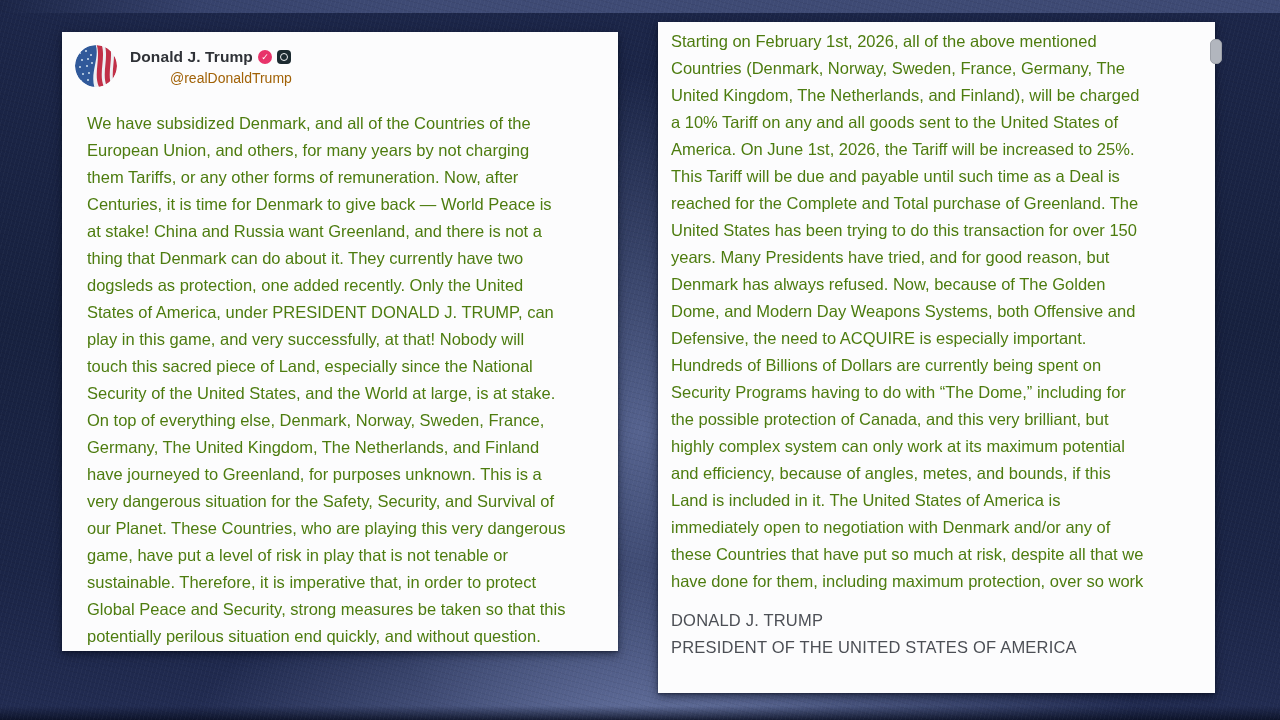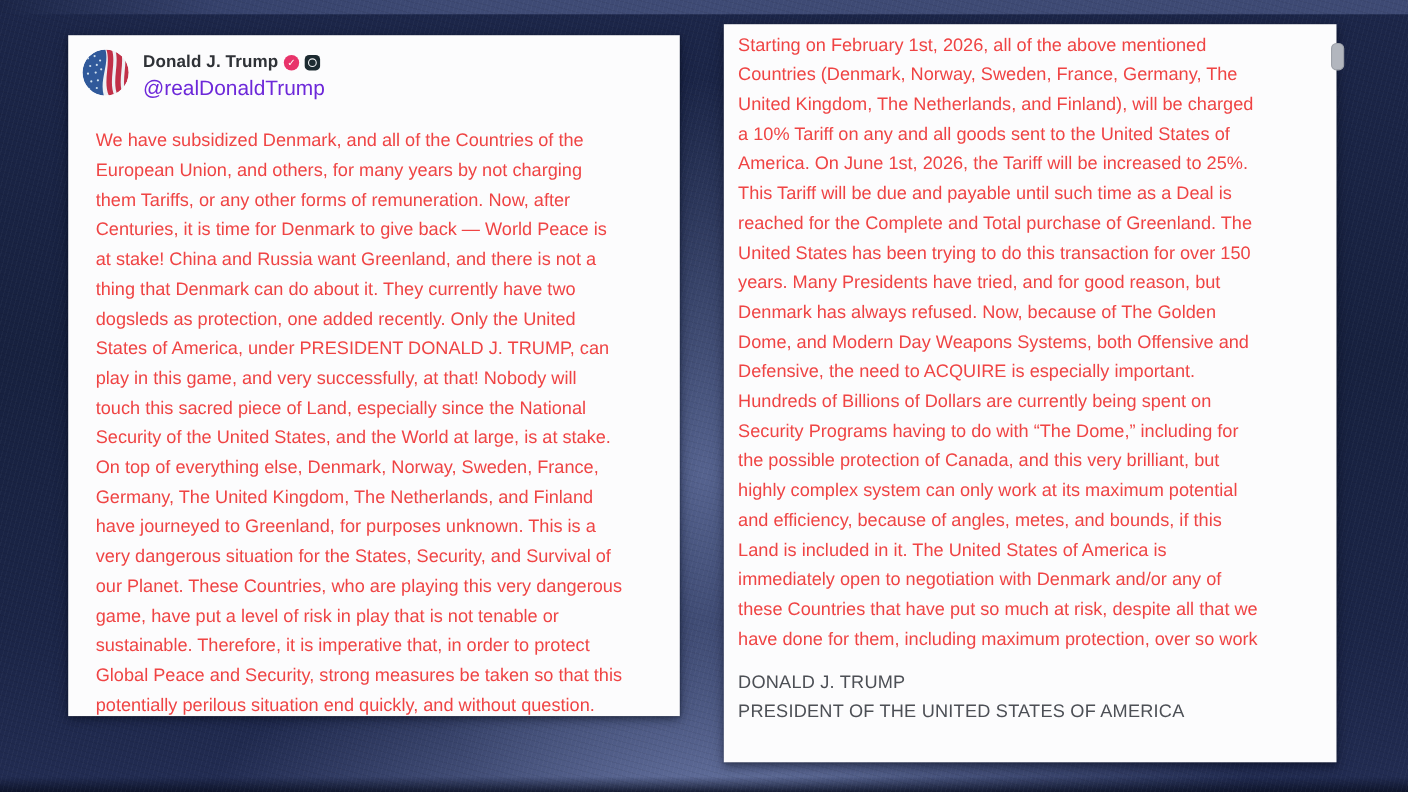--- a/index.html
+++ b/index.html
@@ -36,22 +36,22 @@
   .badge-check{
     width:14px;height:14px;border-radius:50%;background:#e8336a;color:#ffffff;
     display:inline-flex;align-items:center;justify-content:center;
     font-size:9px;font-weight:bold;line-height:1;
   }
   .badge-dark{
     width:14px;height:14px;border-radius:4px;background:#1c2a30;
     display:inline-flex;align-items:center;justify-content:center;
   }
   .badge-dark .ring{width:6px;height:6px;border:1.6px solid #f2f4f6;border-radius:50%;display:block;}
-  .handle{display:block;margin-top:4px;font-size:19px;color:#6d28d9;}
-  .body{padding:0 13px;font-size:16.5px;line-height:27px;color:#ef4444;}
+  .handle{display:block;margin-top:4px;font-size:14px;color:#a16207;margin-left:40px;}
+  .body{padding:0 13px;font-size:16.5px;line-height:27px;color:#4d7c0f;}
   .card-left .body{margin-top:23px;padding-left:25px;}
   .card-right .body{padding-top:6px;}
   .tline{white-space:nowrap;}
   .signature{padding:0 13px;margin-top:12px;font-size:16.5px;line-height:27px;color:#4c4f55;}
   .signature div{white-space:nowrap;letter-spacing:0.2px;}
   .scroll-thumb{
     position:absolute;right:-7px;top:17px;width:10px;height:23px;
     background:#b2b6be;border:1px solid #9da1a9;border-radius:5px;z-index:2;
   }
 </style>
@@ -113,21 +113,21 @@
         <div class="tline">at stake! China and Russia want Greenland, and there is not a</div>
         <div class="tline">thing that Denmark can do about it. They currently have two</div>
         <div class="tline">dogsleds as protection, one added recently. Only the United</div>
         <div class="tline">States of America, under PRESIDENT DONALD J. TRUMP, can</div>
         <div class="tline">play in this game, and very successfully, at that! Nobody will</div>
         <div class="tline">touch this sacred piece of Land, especially since the National</div>
         <div class="tline">Security of the United States, and the World at large, is at stake.</div>
         <div class="tline">On top of everything else, Denmark, Norway, Sweden, France,</div>
         <div class="tline">Germany, The United Kingdom, The Netherlands, and Finland</div>
         <div class="tline">have journeyed to Greenland, for purposes unknown. This is a</div>
-        <div class="tline">very dangerous situation for the States, Security, and Survival of</div>
+        <div class="tline">very dangerous situation for the Safety, Security, and Survival of</div>
         <div class="tline">our Planet. These Countries, who are playing this very dangerous</div>
         <div class="tline">game, have put a level of risk in play that is not tenable or</div>
         <div class="tline">sustainable. Therefore, it is imperative that, in order to protect</div>
         <div class="tline">Global Peace and Security, strong measures be taken so that this</div>
         <div class="tline">potentially perilous situation end quickly, and without question.</div>
       </div>
   </article>
 
   <article class="card card-right">
     <div class="body">

